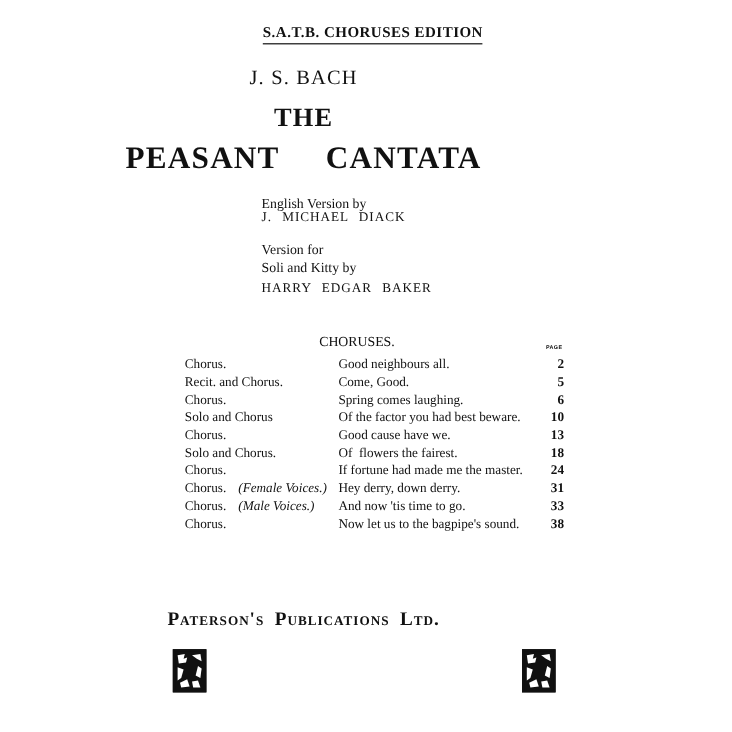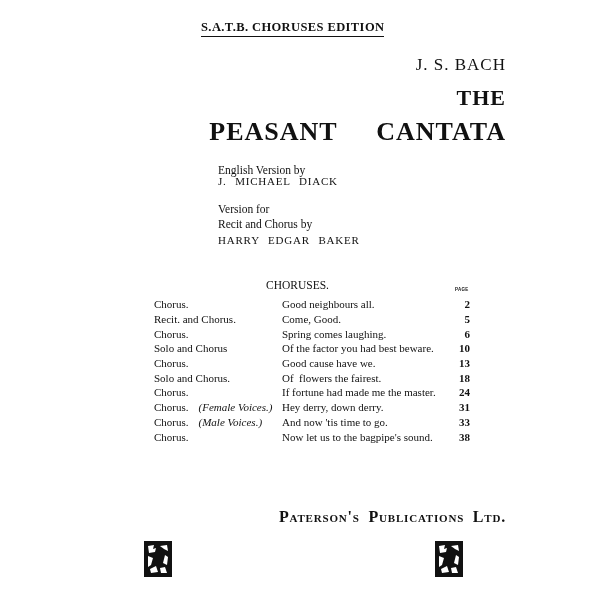--- a/index.html
+++ b/index.html
@@ -9,25 +9,25 @@
     }
     body {
       width: 610px;
       height: 610px;
       position: relative;
       overflow: hidden;
       font-family: "Liberation Serif", "DejaVu Serif", serif;
       color: #111111;
     }
     .abs { position: absolute; }
-    .center { left: 0; width: 506px; text-align: right; }
+    .center { left: 0; width: 506px; text-align: center; }
 
     .edition {
       top: 20px;
-      left: 201px;
+      left: 219px;
       font-size: 12.5px;
       font-weight: bold;
       letter-spacing: 0.4px;
       padding-bottom: 1px;
       border-bottom: 1.4px solid #111;
       white-space: nowrap;
     }
     .composer {
       top: 55px;
       font-size: 17px;
@@ -121,21 +121,21 @@
 <body>
 
 <div class="abs edition">S.A.T.B. CHORUSES EDITION</div>
 <div class="abs center composer">J. S. BACH</div>
 <div class="abs center title1">THE</div>
 <div class="abs center title2" style="white-space: pre;">PEASANT  CANTATA</div>
 
 <div class="abs credit-label" style="top:164px;">English Version by</div>
 <div class="abs credit-name" style="top:175px;">J. MICHAEL DIACK</div>
 <div class="abs credit-label" style="top:203px;">Version for</div>
-<div class="abs credit-label" style="top:218px;">Recit and Chorus by</div>
+<div class="abs credit-label" style="top:218px;">Soli and Kitty by</div>
 <div class="abs credit-name" style="top:234px;">HARRY EDGAR BAKER</div>
 
 <div class="abs choruses-heading">CHORUSES.</div>
 <div class="abs page-label">PAGE</div>
 
 <div class="abs rows">
   <div class="row">
     <span class="col-type"><span>Chorus.</span><span class="voices"></span></span>
     <span class="col-title">Good neighbours all.</span>
     <span class="col-page">2</span>

